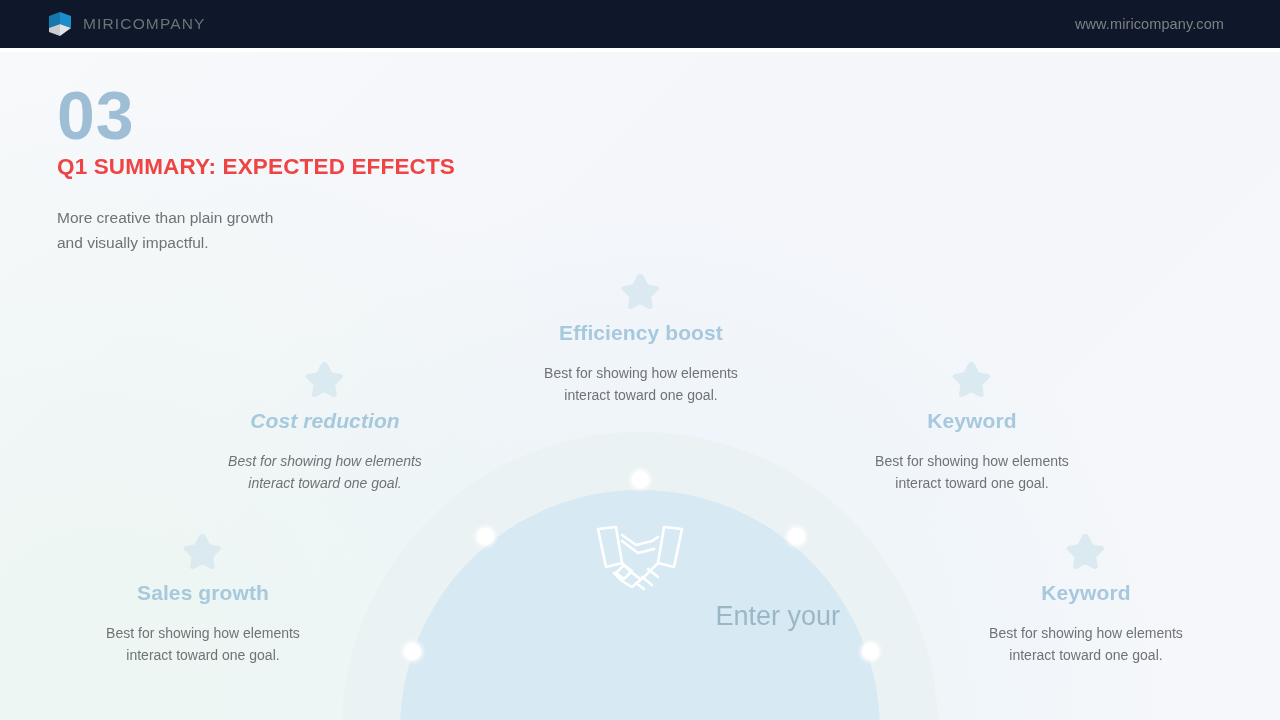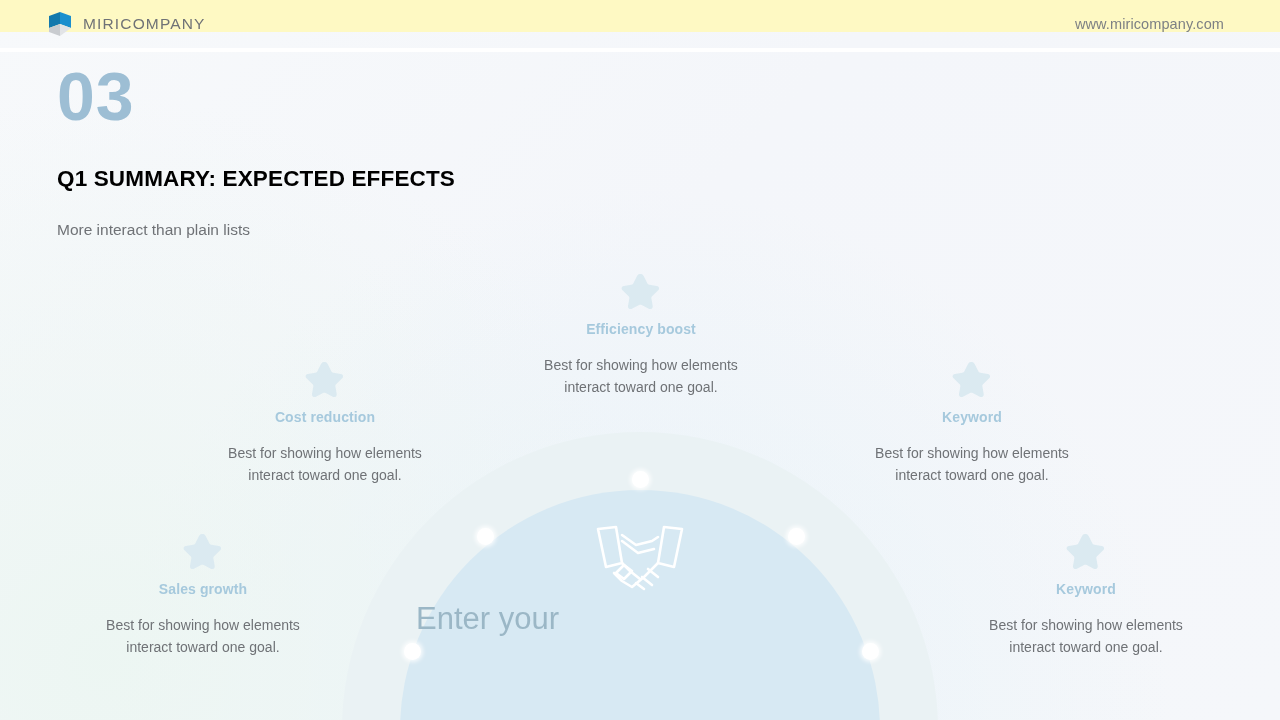--- a/index.html
+++ b/index.html
@@ -15,22 +15,22 @@
     position:absolute; inset:0;
     background:
       radial-gradient(circle at 8% 92%,  rgba(236,246,242,0.95) 0%, rgba(236,246,242,0) 42%),
       radial-gradient(circle at 50% 100%, rgba(228,242,248,0.75) 0%, rgba(228,242,248,0) 55%),
       linear-gradient(135deg, #f7f9fb 0%, #f4f6fa 45%, #f5f7fa 100%);
     z-index:0;
   }
 
   
   #header {
-    position:absolute; top:0; left:0; width:1280px; height:32px;
-    background:#fef9c3;
+    position:absolute; top:0; left:0; width:1280px; height:48px;
+    background:#0f172a;
     z-index:30;
     display:flex; align-items:center;
   }
   #header-sep {
     position:absolute; top:48px; left:0; width:1280px; height:4px;
     background:#ffffff; z-index:30;
   }
   #logo-group {
     position:absolute; left:46px; top:0; height:48px;
     display:flex; align-items:center; gap:11px;
@@ -43,25 +43,25 @@
   #site-url {
     position:absolute; right:56px; top:0; height:48px;
     display:flex; align-items:center;
     font-size:14.5px; color:#7d8084; letter-spacing:0.1px;
   }
 
   
   #title-block { position:absolute; left:57px; top:63px; z-index:20; }
   #section-number {
     font-size:68px; font-weight:bold; color:#9dbed4;
-    letter-spacing:1px; line-height:0.98; font-family:"Liberation Sans", sans-serif;
+    letter-spacing:1px; line-height:0.98; font-family:"Liberation Sans", sans-serif;margin-top:19px;
   }
   #slide-title {
-    margin-top:36px;
-    font-size:22.5px; font-weight:bold; color:#000000;
+    margin-top:5px;
+    font-size:22.5px; font-weight:bold; color:#ef4444;
     letter-spacing:0.15px;
   }
   #slide-subtitle {
     margin-top:25px;
     font-size:15.5px; color:#6f7276; line-height:1.62;
   }
   #hub-outer-ring {
     position:absolute; left:342px; top:432px;
     width:596px; height:596px; border-radius:50%;
     background:#eaf2f4;
@@ -77,41 +77,41 @@
     position:absolute; width:17px; height:17px; border-radius:50%;
     background:#ffffff; z-index:9;
     box-shadow:0 0 4px 2px rgba(255,255,255,0.85);
   }
 
   #hub-icon {
     position:absolute; left:592px; top:521px;
     width:96px; height:74px; z-index:10;
   }
   #hub-label {
-    position:absolute; left:416px; top:600px; width:400px;
-    text-align:left; z-index:10;
-    font-size:31px; color:#9bb7c6; line-height:1.2;
+    position:absolute; left:440px; top:600px; width:400px;
+    text-align:right; z-index:10;
+    font-size:27px; color:#9bb7c6; line-height:1.2;
   }
 
   
   .feature {
     position:absolute; z-index:20; text-align:center;
   }
   .feature-star { display:block; margin:0 auto; }
   .feature-title {
-    font-size:14px; font-weight:bold; color:#a6c9dd;
+    font-size:21px; font-weight:bold; color:#a6c9dd;
     margin-top:11px; letter-spacing:0.1px;
   }
   .feature-desc {
     font-size:14px; color:#6f7276; line-height:1.55;
     margin-top:18px;
   }
 
   #feature-0 { left:516px; top:272px; width:250px; }
-  #feature-1 { left:200px; top:360px; width:250px; }
+  #feature-1 { left:200px; top:360px; width:250px;font-style:italic; }
   #feature-2 { left:847px; top:360px; width:250px; }
   #feature-3 { left:78px;  top:532px; width:250px; }
   #feature-4 { left:961px; top:532px; width:250px; }
 </style>
 </head>
 <body>
 
 <div id="bg-wash"></div>
 
 <div id="header">
@@ -125,21 +125,22 @@
     <span id="brand-name">MIRICOMPANY</span>
   </div>
   <div id="site-url">www.miricompany.com</div>
 </div>
 <div id="header-sep"></div>
 
 <div id="title-block">
   <div id="section-number">03</div>
   <div id="slide-title">Q1 SUMMARY: EXPECTED EFFECTS</div>
   <div id="slide-subtitle">
-    <div>More interact than plain lists</div>
+    <div>More creative than plain growth</div>
+    <div>and visually impactful.</div>
   </div>
 </div>
 
 <div id="hub-outer-ring"></div>
 <div id="hub-inner-disc"></div>
 <div id="hub-dots">
     <div class="hub-dot" style="left: 632px; top: 471px;"></div>
     <div class="hub-dot" style="left: 477px; top: 528px;"></div>
     <div class="hub-dot" style="left: 788px; top: 528px;"></div>
     <div class="hub-dot" style="left: 404px; top: 643px;"></div>

